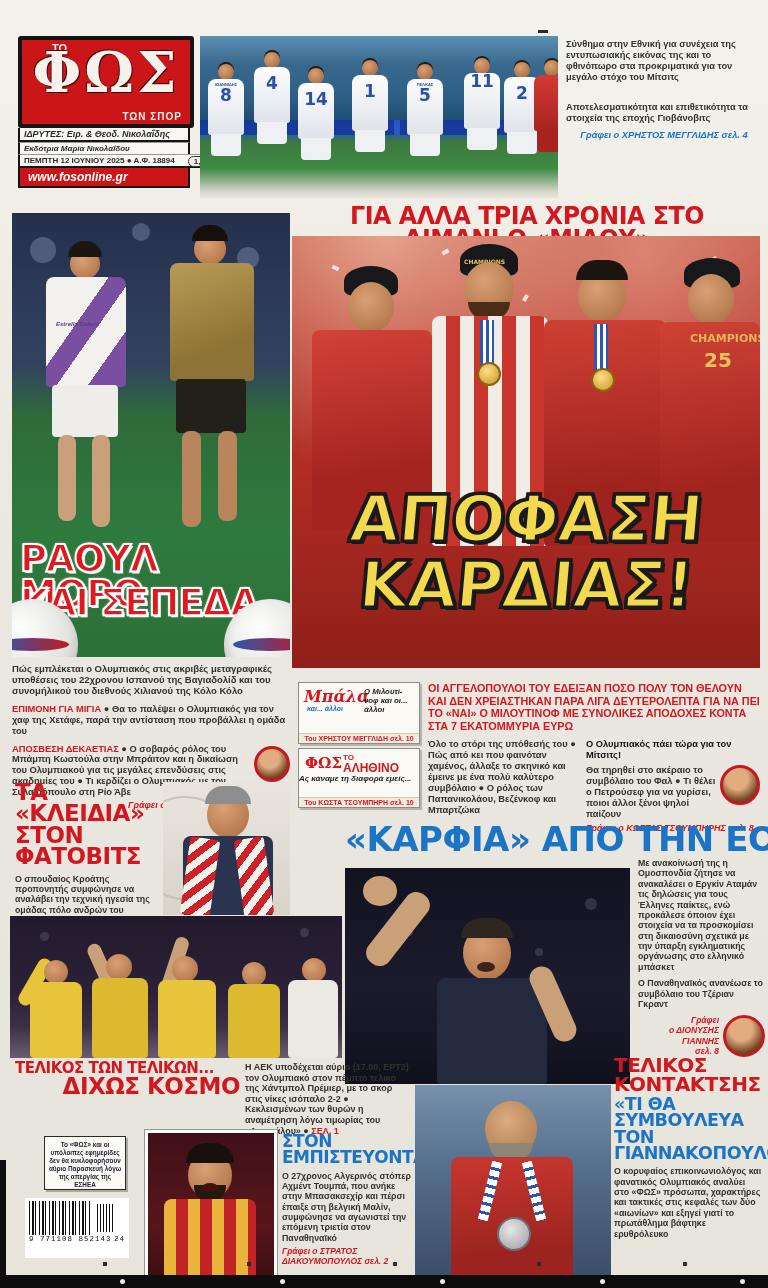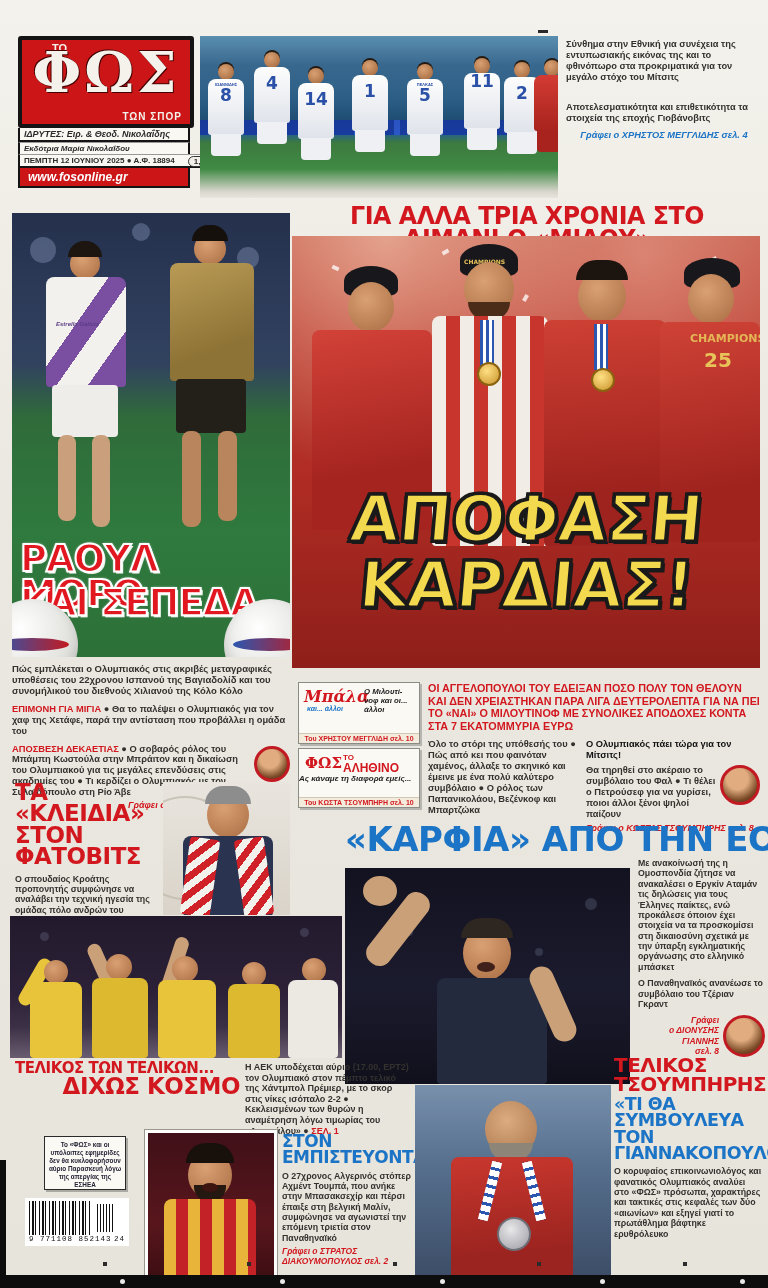--- a/index.html
+++ b/index.html
@@ -86,21 +86,21 @@
 
   
   .dark-photo{overflow:hidden}
   .crowd-dot{position:absolute;border-radius:50%;background:rgba(180,190,220,.18)}
 
   .frame{border:3px solid #fdfdfb;box-shadow:0 0 0 1px #9a978f}
 
   .strike-box{background:#fbf9f4;border:1px solid #2a2a2a;box-shadow:2px 2px 0 rgba(80,80,75,.4);
     font-size:6.4px;font-weight:bold;color:#232335;text-align:center;line-height:1.25;padding:4px 3px;box-sizing:border-box}
 
-  .barcode{background:#fff;padding:3px 4px 3px 4px}
+  .barcode{background:#fff;padding:3px 4px 15px 4px}
   .bars{height:34px;background:repeating-linear-gradient(90deg,#111 0 1px,#fff 1px 3px,#111 3px 5px,#fff 5px 6px,#111 6px 7px,#fff 7px 10px)}
   .bars2{height:28px;background:repeating-linear-gradient(90deg,#111 0 1px,#fff 1px 3px,#111 3px 4px,#fff 4px 6px)}
   .bc-digits{font-family:"Liberation Mono",monospace;font-size:7.5px;letter-spacing:1px;color:#111}
 
   .bottom-bar{position:absolute;left:0;right:0;bottom:0;height:13px;background:#0d0d0d}
   .bb-dot{position:absolute;bottom:4px;width:5px;height:5px;border-radius:50%;background:#e8e8e8}
   .fold-mark{position:absolute;width:4px;height:4px;background:#2b2b2b}
 </style>
 </head>
 <body>
@@ -409,21 +409,21 @@
     <div class="head" style="left:70px;top:16px;width:52px;height:56px;background:radial-gradient(circle at 42% 35%,#dcab80,#a9744a)"></div>
     <div class="abs" style="left:74px;top:58px;width:44px;height:18px;border-radius:0 0 18px 18px;background:#8c8578"></div>
     <div class="torso" style="left:36px;top:72px;width:122px;height:123px;background:linear-gradient(175deg,#c8372e,#9c2420 75%)"></div>
     <div class="abs" style="left:70px;top:76px;width:10px;height:60px;background:repeating-linear-gradient(180deg,#fff 0 6px,#2b57b0 6px 9px);transform:rotate(14deg)"></div>
     <div class="abs" style="left:114px;top:76px;width:10px;height:60px;background:repeating-linear-gradient(180deg,#fff 0 6px,#2b57b0 6px 9px);transform:rotate(-14deg)"></div>
     <div class="abs" style="left:82px;top:132px;width:30px;height:30px;border-radius:50%;background:radial-gradient(circle at 40% 35%,#e8e8ea,#9a9aa2);border:2px solid #6e6e76"></div>
   </div>
 
   <div class="abs" style="left:614px;top:1056px;width:148px">
     <div class="hl red" style="font-size:20px">ΤΕΛΙΚΟΣ</div>
-    <div class="hl red" style="font-size:20px">ΤΣΟΥΜΠΗΡΗΣ</div>
+    <div class="hl red" style="font-size:20px">ΚΟΝΤΑΚΤΣΗΣ</div>
     <div class="hl blue" style="font-size:17.5px;margin-top:3px">«ΤΙ ΘΑ ΣΥΜΒΟΥΛΕΥΑ ΤΟΝ ΓΙΑΝΝΑΚΟΠΟΥΛΟ...»</div>
     <div class="body-sm" style="margin-top:5px;font-size:8.8px">Ο κορυφαίος επικοινωνιολόγος και φανατικός Ολυμπιακός αναλύει στο «ΦΩΣ» πρόσωπα, χαρακτήρες και τακτικές στις κεφαλές των δύο «αιωνίων» και εξηγεί γιατί το πρωτάθλημα βάφτηκε ερυθρόλευκο</div>
   </div>
 
   <div class="abs" style="left:538px;top:30px;width:10px;height:3px;background:#2a2a2a"></div>
   <div class="abs" style="left:0;top:1160px;width:6px;height:128px;background:#0d0d0d"></div>
   <div class="fold-mark" style="left:103px;top:1262px"></div>
   <div class="fold-mark" style="left:247px;top:1262px"></div>
   <div class="fold-mark" style="left:393px;top:1262px"></div>
   <div class="fold-mark" style="left:537px;top:1262px"></div>

